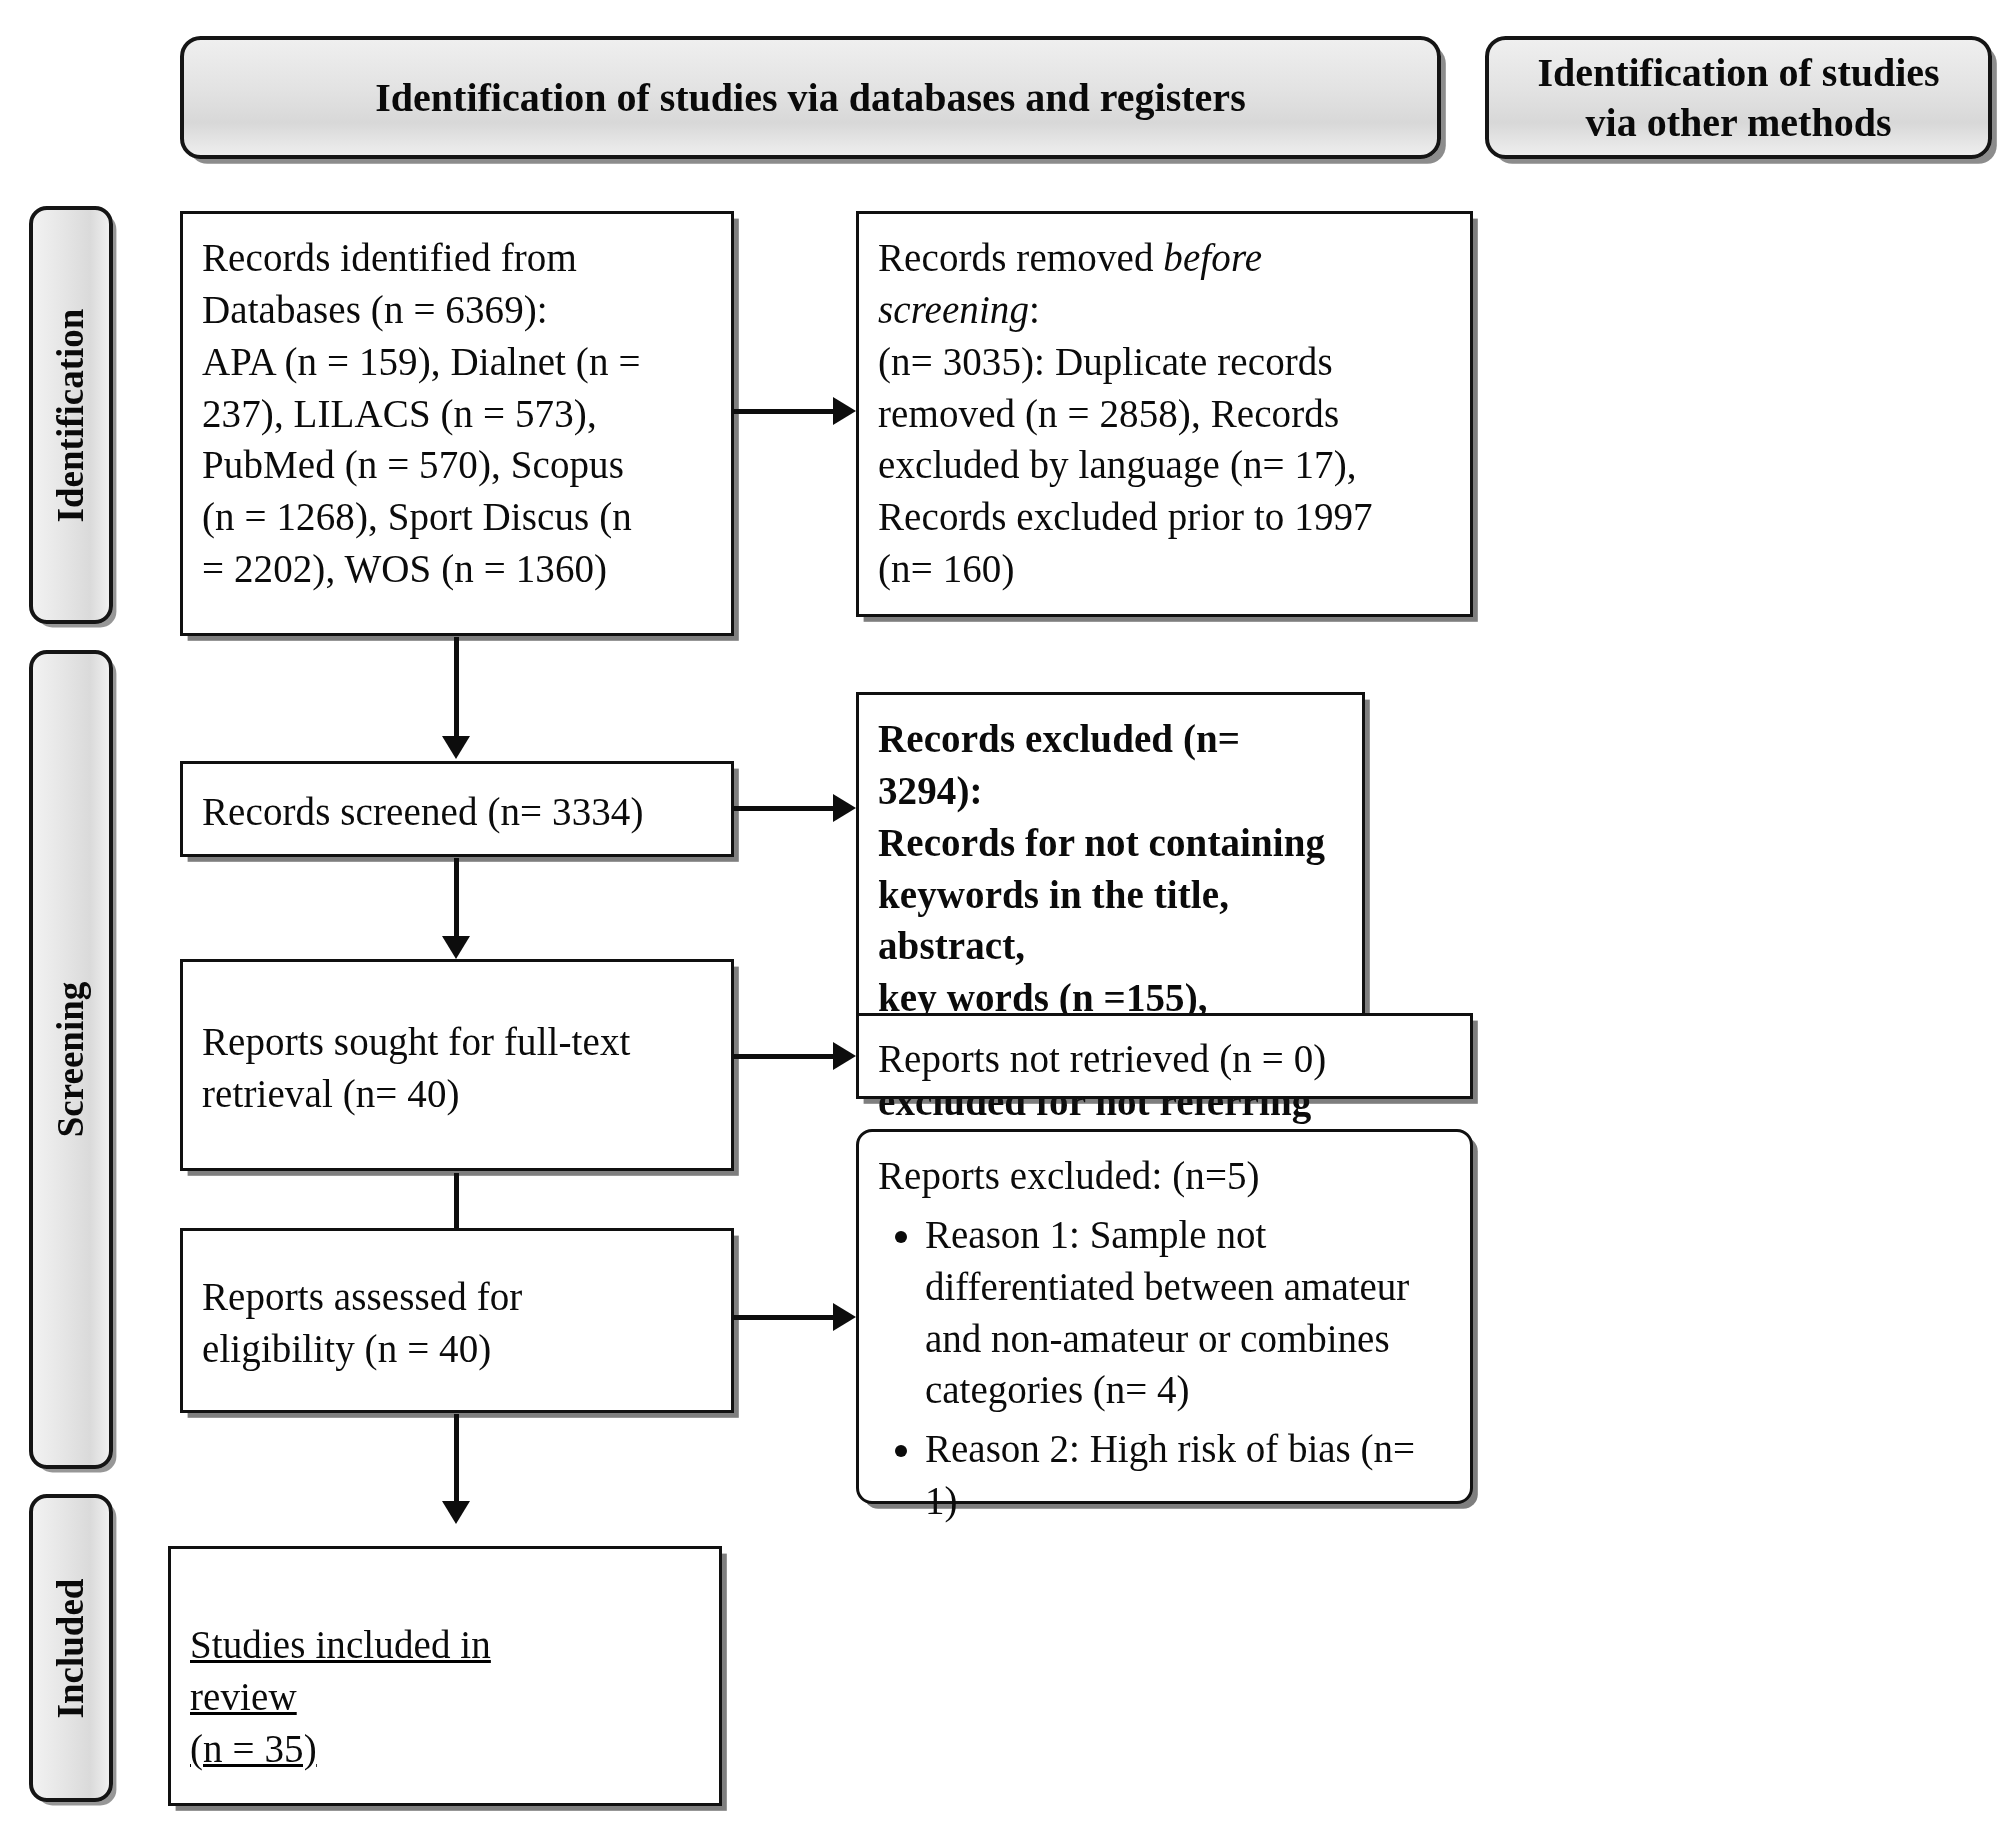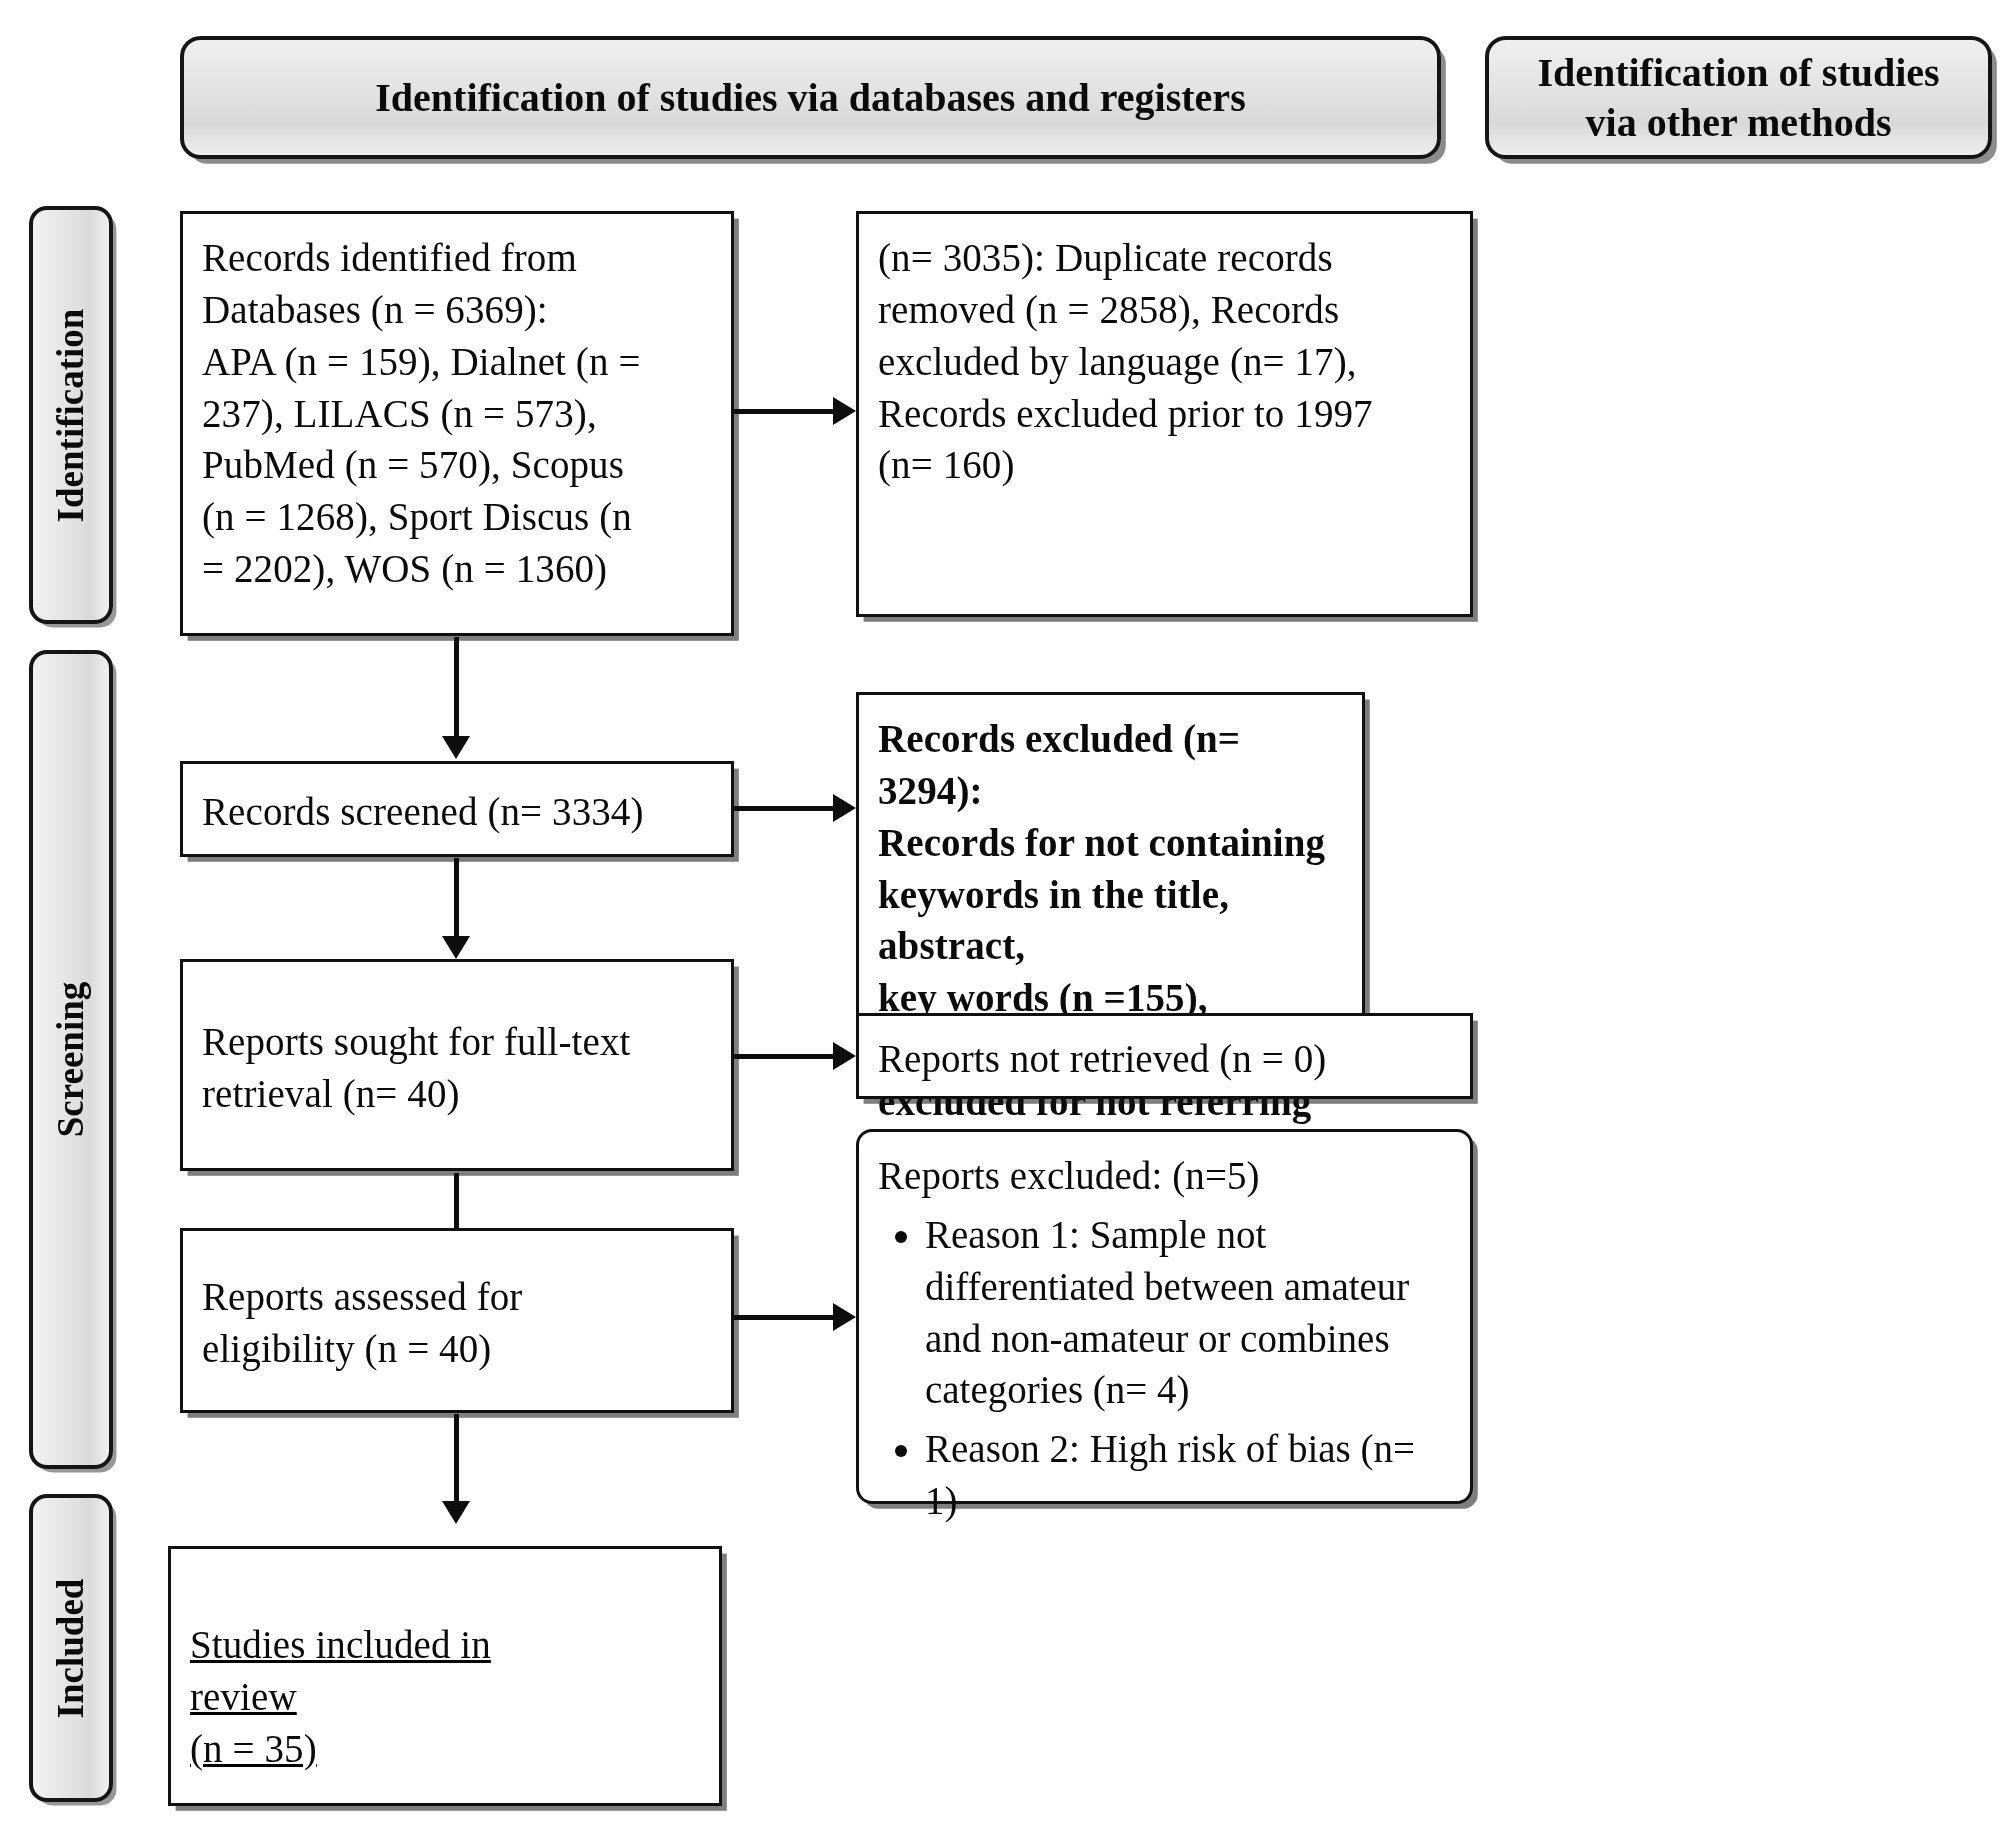--- a/index.html
+++ b/index.html
@@ -163,20 +163,21 @@
     <span class="txt">Records identified from
 Databases (n = 6369):
 APA (n = 159), Dialnet (n =
 237), LILACS (n = 573),
 PubMed (n = 570), Scopus
 (n = 1268), Sport Discus (n
 = 2202), WOS (n = 1360)</span>
   </div>
 
   <div class="node pad" style="left:856px; top:211px; width:617px; height:406px;">
+    <span class="txt"><span>Records removed </span><span class="em">before</span><br><span class="em">screening</span><span>:</span></span>
     <span class="txt">(n= 3035): Duplicate records
 removed (n = 2858), Records
 excluded by language (n= 17),
 Records excluded prior to 1997
 (n= 160)</span>
   </div>
 
 
   <div class="arrow-h" style="left:733px; top:396px; width:123px; height:30px;">
     <div class="shaft" style="width:103px;"></div>

